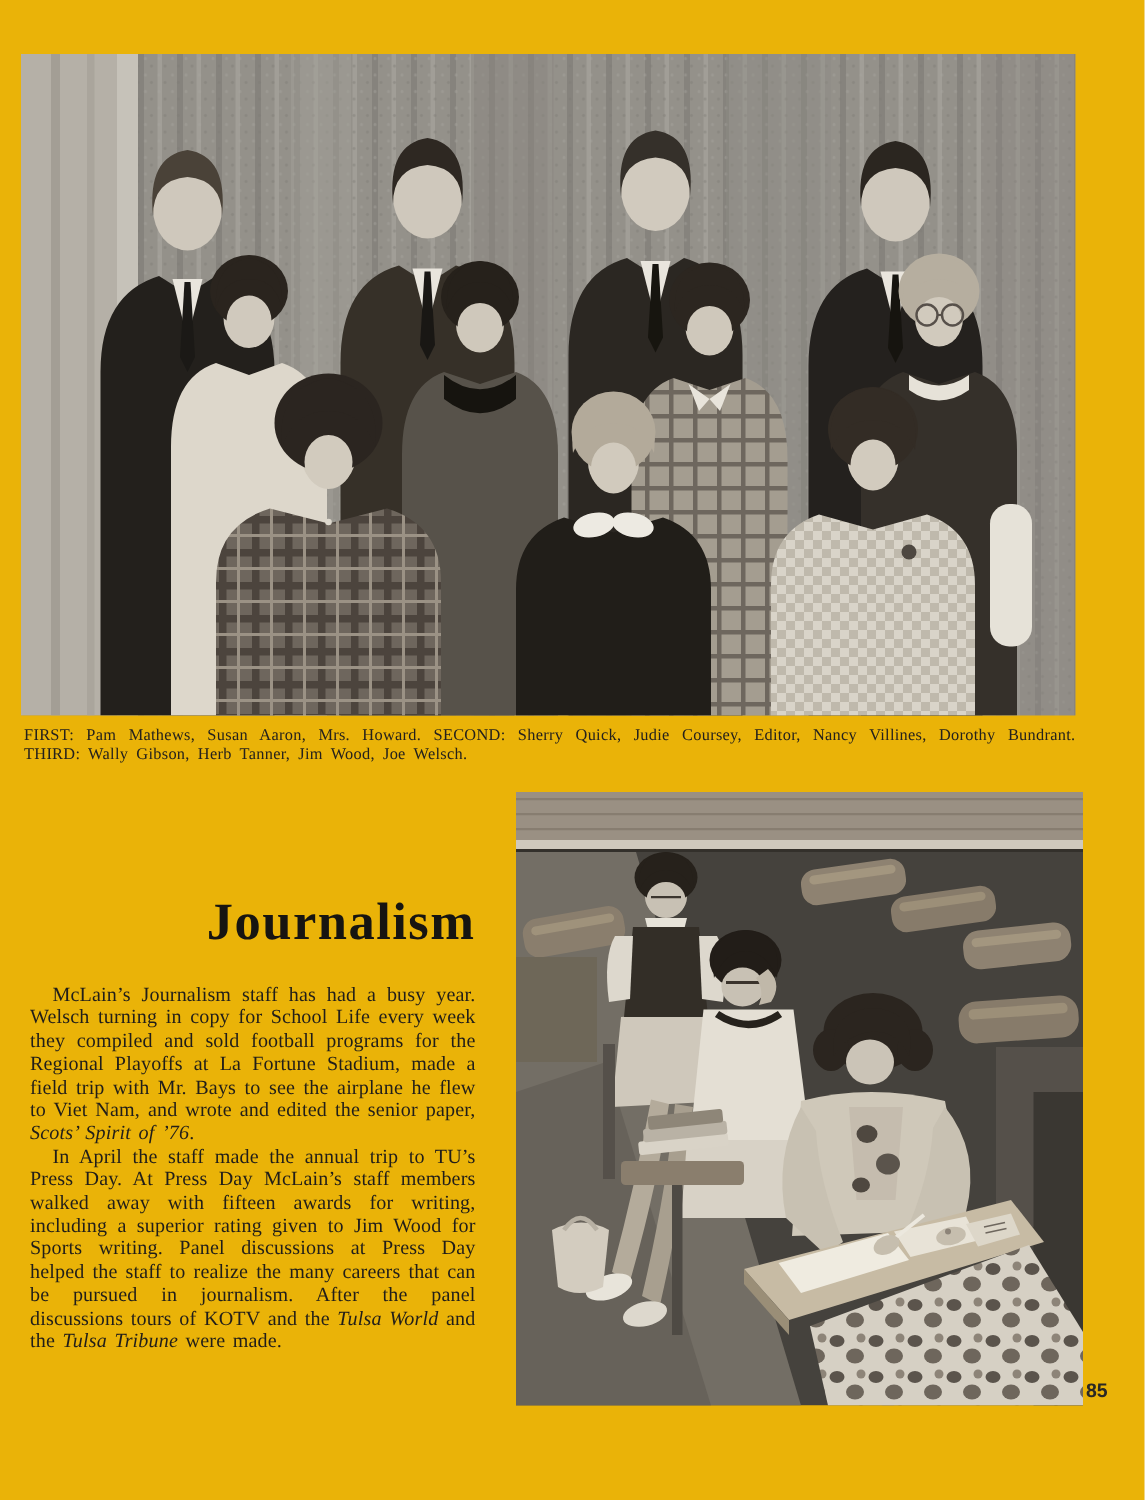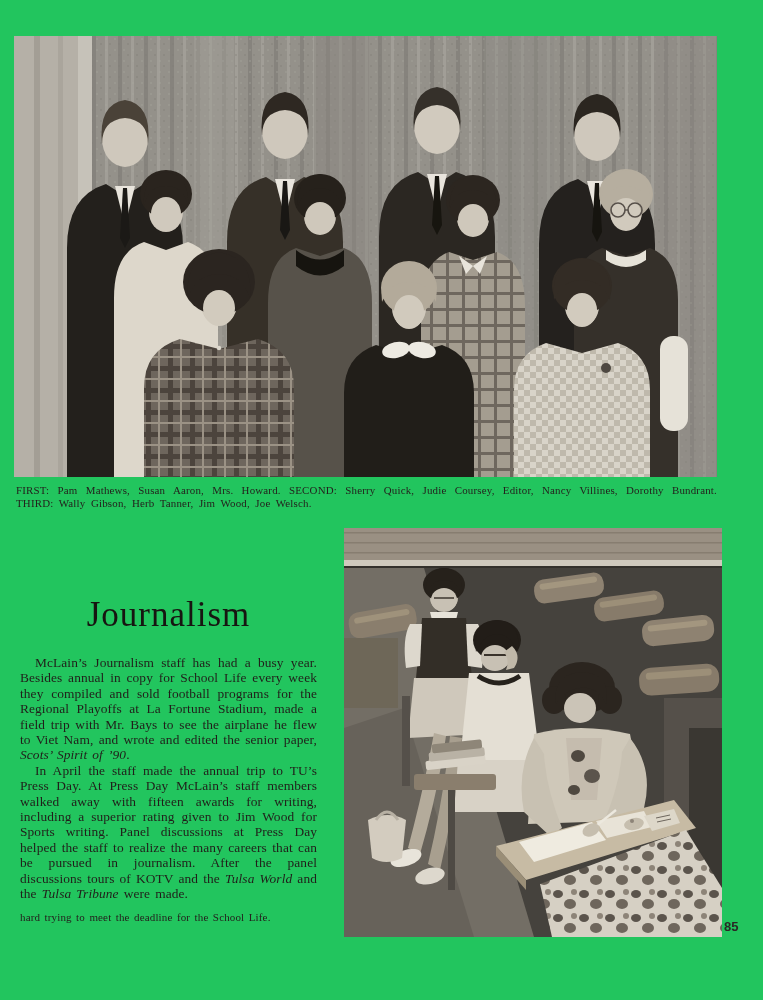--- a/index.html
+++ b/index.html
@@ -1,36 +1,36 @@
 <!DOCTYPE html>
 <html><head>
 <meta charset="utf-8">
 <style>
   html,body { margin:0; padding:0; background:#f2f0eb; }
   .page {
-    position:relative; width:763px; height:1000px; background:#22c55e;
+    position:relative; width:763px; height:1000px; background:#eab308;
     font-family:"Liberation Serif", serif; color:#1e1c19; overflow:hidden;
   }
   figure { margin:0; padding:0; }
   .photo-top   { position:absolute; left:14px;  top:36px;  width:703px; height:441px; }
   .photo-bottom{ position:absolute; left:344px; top:528px; width:378px; height:409px; }
   .photo-top svg, .photo-bottom svg { display:block; width:100%; height:100%; }
 
   .caption-top {
     position:absolute; left:16px; top:484px; width:701px; margin:0;
     font-size:10.9px; line-height:12.6px; letter-spacing:0.2px;
     word-spacing:2.5px; color:#24211d;
   }
   .cap-line { display:block; }
   .cap-just { text-align:justify; text-align-last:justify; }
 
   .article { position:absolute; left:20px; top:597px; width:297px; }
   .article h1 {
-    margin:0 0 23px 0; font-size:35px; font-weight:normal; line-height:1;
-    text-align:center; letter-spacing:1px; color:#171511;
+    margin:0 0 23px 0; font-size:35px; font-weight:bold; line-height:1;
+    text-align:right; letter-spacing:1px; color:#171511;
   }
   .body-p {
     margin:0; text-align:justify; text-indent:15px;
     font-size:13.4px; line-height:15.4px; letter-spacing:0.1px;
     word-spacing:1.6px; color:#211e1a;
   }
   .caption-bottom {
     position:absolute; left:20px; top:911px; width:299px; margin:0;
     font-size:11px; line-height:13px; letter-spacing:0.15px;
     word-spacing:1.5px; color:#24211d;
@@ -191,26 +191,25 @@
     </svg>
   </figure>
 
   <p class="caption-top">
     <span class="cap-line cap-just">FIRST: Pam Mathews, Susan Aaron, Mrs. Howard. SECOND: Sherry Quick, Judie Coursey, Editor, Nancy Villines, Dorothy Bundrant.</span>
     <span class="cap-line">THIRD: Wally Gibson, Herb Tanner, Jim Wood, Joe Welsch.</span>
   </p>
 
   <div class="article">
     <h1>Journalism</h1>
-    <p class="body-p"><span>McLain’s Journalism staff has had a busy year. Besides annual in copy for School Life every week they compiled and sold football programs for the Regional Playoffs at La Fortune Stadium, made a field trip with Mr. Bays to see the airplane he flew to Viet Nam, and wrote and edited the senior paper, </span><i>Scots’ Spirit of ’90</i><span>.</span></p>
+    <p class="body-p"><span>McLain’s Journalism staff has had a busy year. Welsch turning in copy for School Life every week they compiled and sold football programs for the Regional Playoffs at La Fortune Stadium, made a field trip with Mr. Bays to see the airplane he flew to Viet Nam, and wrote and edited the senior paper, </span><i>Scots’ Spirit of ’76</i><span>.</span></p>
     <p class="body-p"><span>In April the staff made the annual trip to TU’s Press Day. At Press Day McLain’s staff members walked away with fifteen awards for writing, including a superior rating given to Jim Wood for Sports writing. Panel discussions at Press Day helped the staff to realize the many careers that can be pursued in journalism. After the panel discussions tours of KOTV and the </span><i>Tulsa World</i><span> and the </span><i>Tulsa Tribune</i><span> were made.</span></p>
   </div>
 
   <p class="caption-bottom">
-    <span class="cap-line">hard trying to meet the deadline for the School Life.</span>
   </p>
 
   <figure class="photo-bottom" role="img" aria-label="Black-and-white photo of three staff members seated at classroom desks, the front one writing with a pencil">
     <svg viewBox="0 0 378 409" preserveAspectRatio="none">
       <defs>
         <pattern id="b-wood" width="50" height="10" patternUnits="userSpaceOnUse">
           <rect width="50" height="10" fill="#9a9083"></rect>
           <rect y="4" width="50" height="1.5" fill="#877d70"></rect>
         </pattern>
         <pattern id="b-floral" width="26" height="24" patternUnits="userSpaceOnUse">

